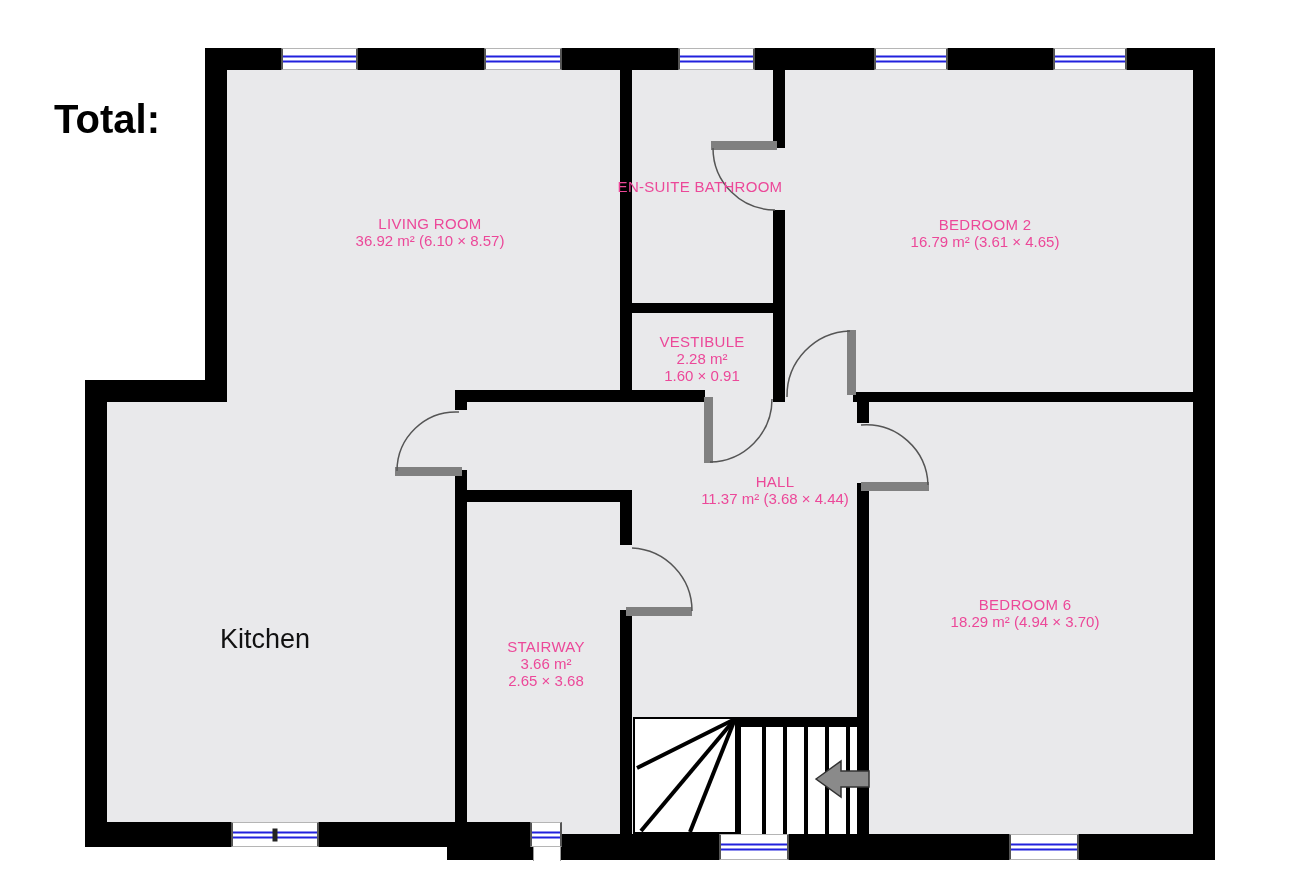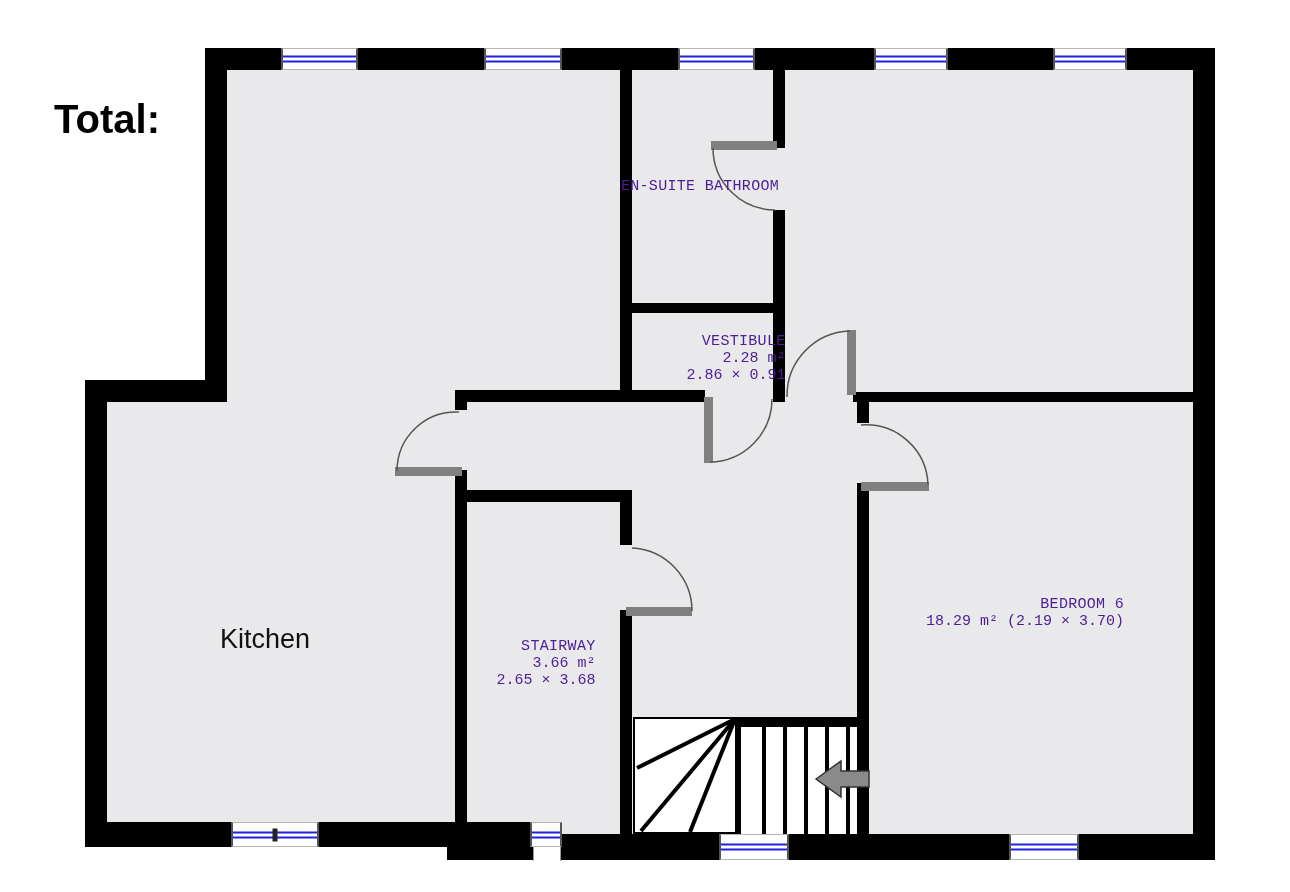--- a/index.html
+++ b/index.html
@@ -9,22 +9,22 @@
   .w{position:absolute;background:#000;}
   .win{position:absolute;background:#fff;border-left:2px solid #555;border-right:2px solid #555;
        border-top:1px solid #b5b5b5;border-bottom:1px solid #b5b5b5;box-sizing:border-box;}
   .glz{position:absolute;left:0;right:0;top:50%;transform:translateY(-50%);height:7px;
        border-top:2px solid #2121dd;border-bottom:2px solid #2121dd;box-sizing:border-box;}
   .mul{position:absolute;left:50%;top:50%;transform:translate(-50%,-50%);width:5px;height:13px;background:#222;}
   .leaf{position:absolute;background:#808080;}
   .tread{position:absolute;background:#000;}
   .stairbox{position:absolute;background:#fff;border:2px solid #000;box-sizing:border-box;}
   .treadbox{position:absolute;background:#fff;}
-  .room-label{position:absolute;transform:translateX(-50%);color:#4c1d95;font-size:15px;
-              line-height:17px;text-align:right;white-space:nowrap;z-index:7;font-family:Liberation Mono, monospace;}
+  .room-label{position:absolute;transform:translateX(-50%);color:#ec4899;font-size:15px;
+              line-height:17px;text-align:center;white-space:nowrap;z-index:7;}
   .room-label .nm{letter-spacing:0.3px;}
   #total-label{position:absolute;transform:translateX(-50%);color:#000;font-weight:bold;
                font-size:40px;line-height:52px;text-align:center;white-space:nowrap;z-index:7;}
   #kitchen-label{position:absolute;transform:translateX(-50%);color:#111;font-size:27px;
                  line-height:30px;white-space:nowrap;z-index:7;}
   svg{position:absolute;left:0;top:0;z-index:5;}
   .z2{z-index:2}.z3{z-index:3}.z4{z-index:4}
 </style>
 </head>
 <body>
@@ -117,36 +117,48 @@
       <line x1="735" y1="719" x2="641" y2="831"></line>
       <line x1="735" y1="719" x2="690" y2="832"></line>
     </g>
     <polygon points="816,779 841,761 841,771 869,771 869,787 841,787 841,797" fill="#8a8a8a" stroke="#333" stroke-width="1.5"></polygon>
   </svg>
 
   <div id="total-label" style="left:107px;top:93px;">
     <div>Total:</div>
   </div>
 
+  <div class="room-label" style="left:430px;top:215px;">
+    <div class="nm">LIVING ROOM</div>
+    <div>36.92 m² (6.10 × 8.57)</div>
+  </div>
 
   <div class="room-label" style="left:700px;top:178px;">
     <div class="nm">EN-SUITE BATHROOM</div>
   </div>
 
+  <div class="room-label" style="left:985px;top:216px;">
+    <div class="nm">BEDROOM 2</div>
+    <div>16.79 m² (3.61 × 4.65)</div>
+  </div>
 
-  <div class="room-label" style="left:736px;top:333px;">
+  <div class="room-label" style="left:702px;top:333px;">
     <div class="nm">VESTIBULE</div>
     <div>2.28 m²</div>
-    <div>2.86 × 0.91</div>
+    <div>1.60 × 0.91</div>
   </div>
 
+  <div class="room-label" style="left:775px;top:473px;">
+    <div class="nm">HALL</div>
+    <div>11.37 m² (3.68 × 4.44)</div>
+  </div>
 
   <div class="room-label" style="left:1025px;top:596px;">
     <div class="nm">BEDROOM 6</div>
-    <div>18.29 m² (2.19 × 3.70)</div>
+    <div>18.29 m² (4.94 × 3.70)</div>
   </div>
 
   <div class="room-label" style="left:546px;top:638px;">
     <div class="nm">STAIRWAY</div>
     <div>3.66 m²</div>
     <div>2.65 × 3.68</div>
   </div>
 
 
   <div id="kitchen-label" style="left:265px;top:624px;">Kitchen</div>

